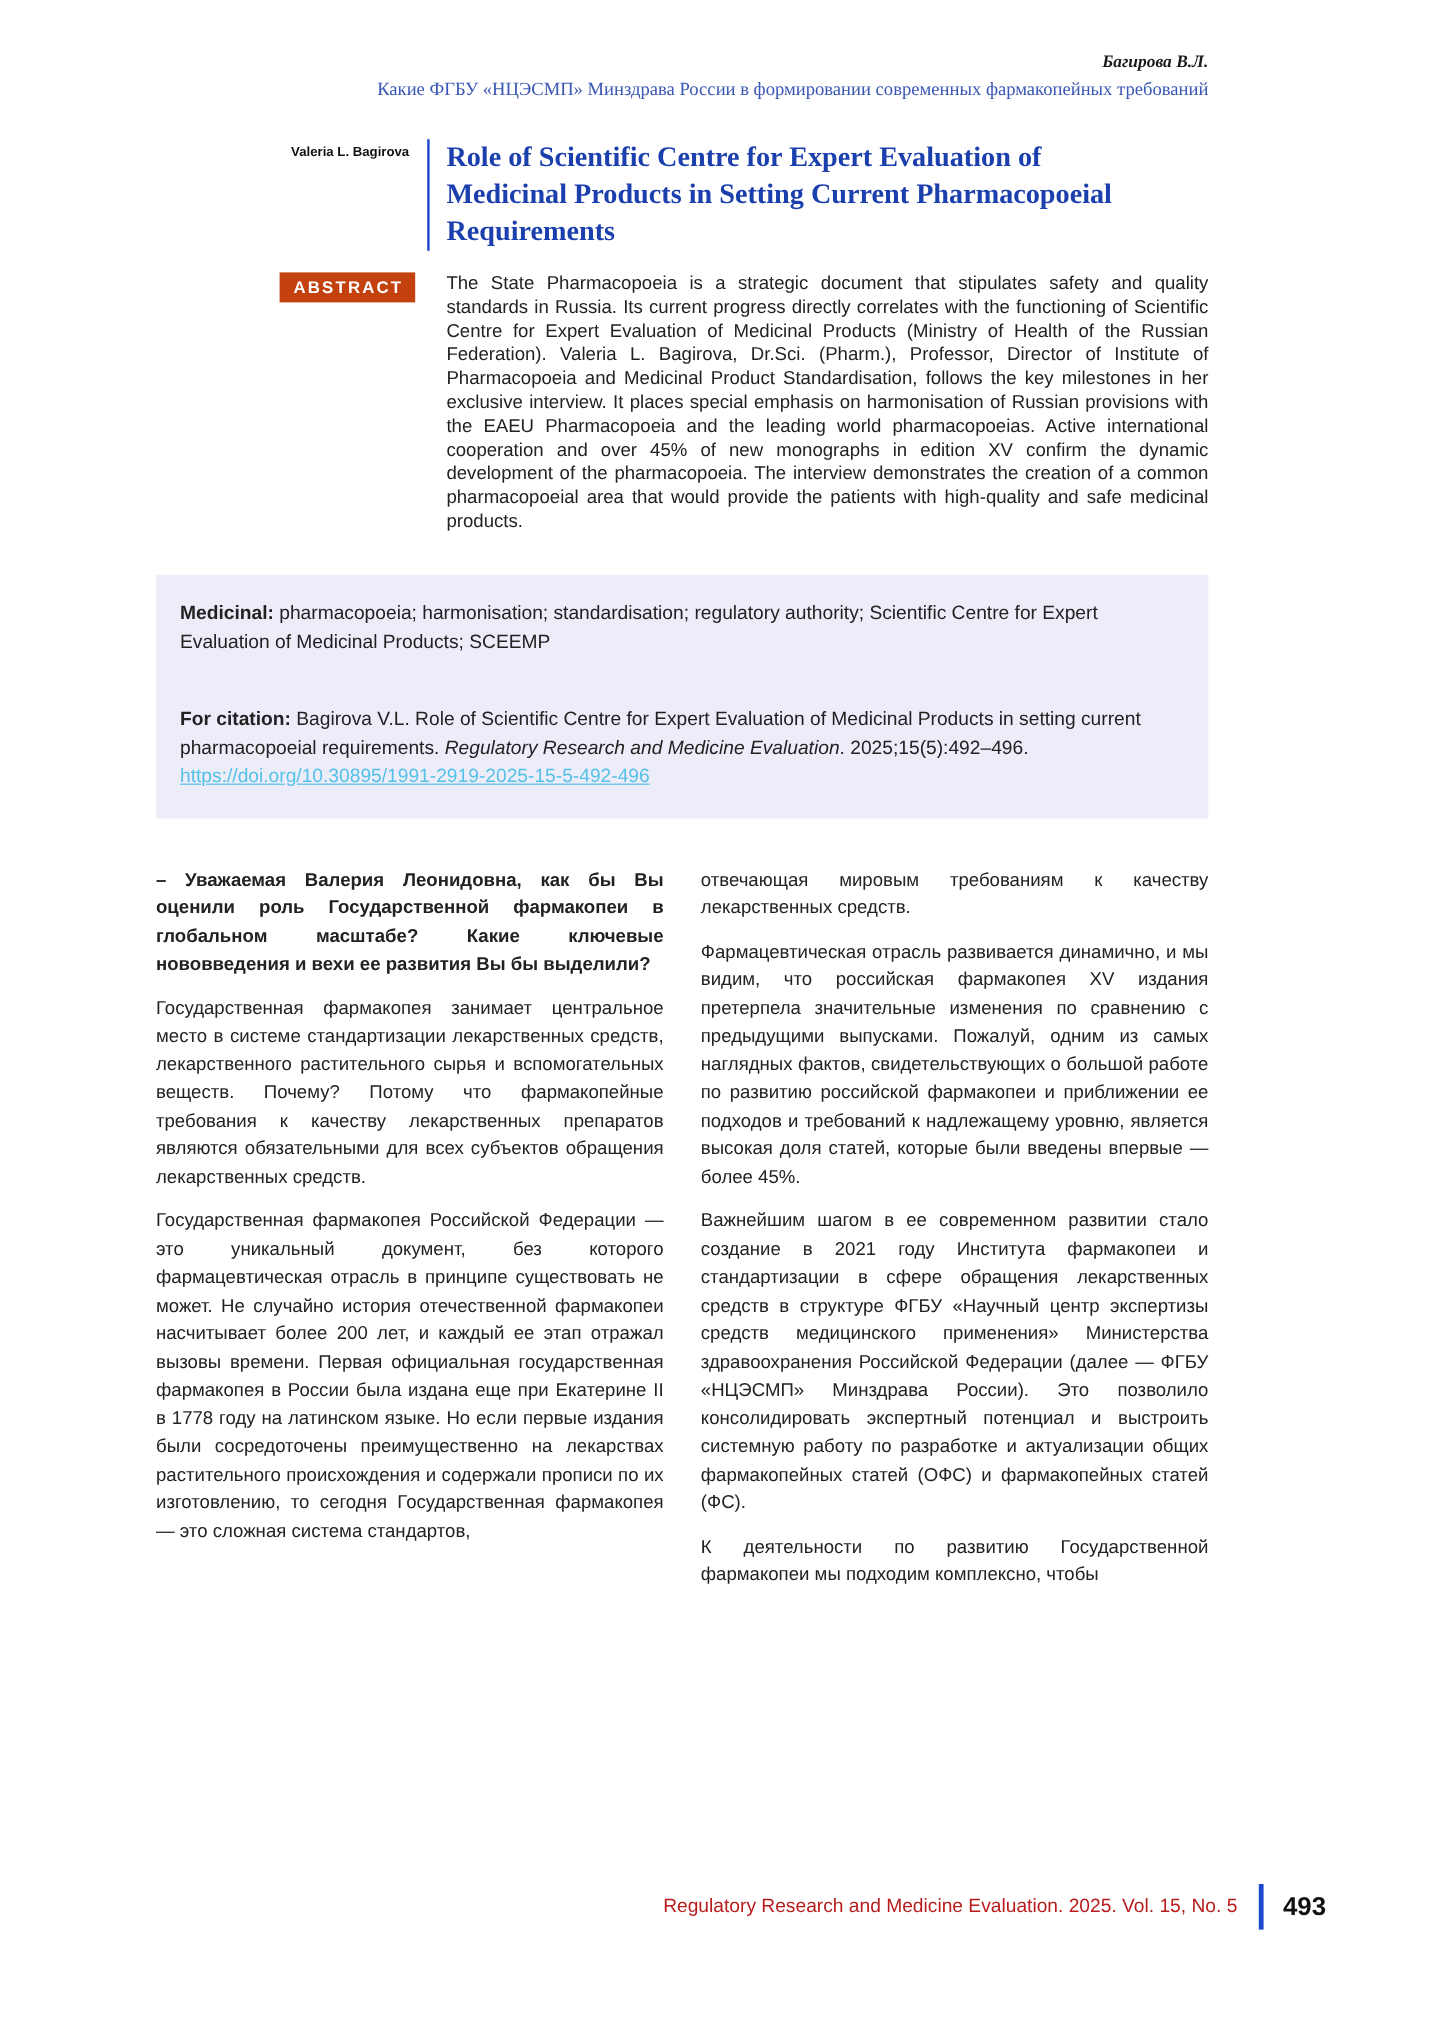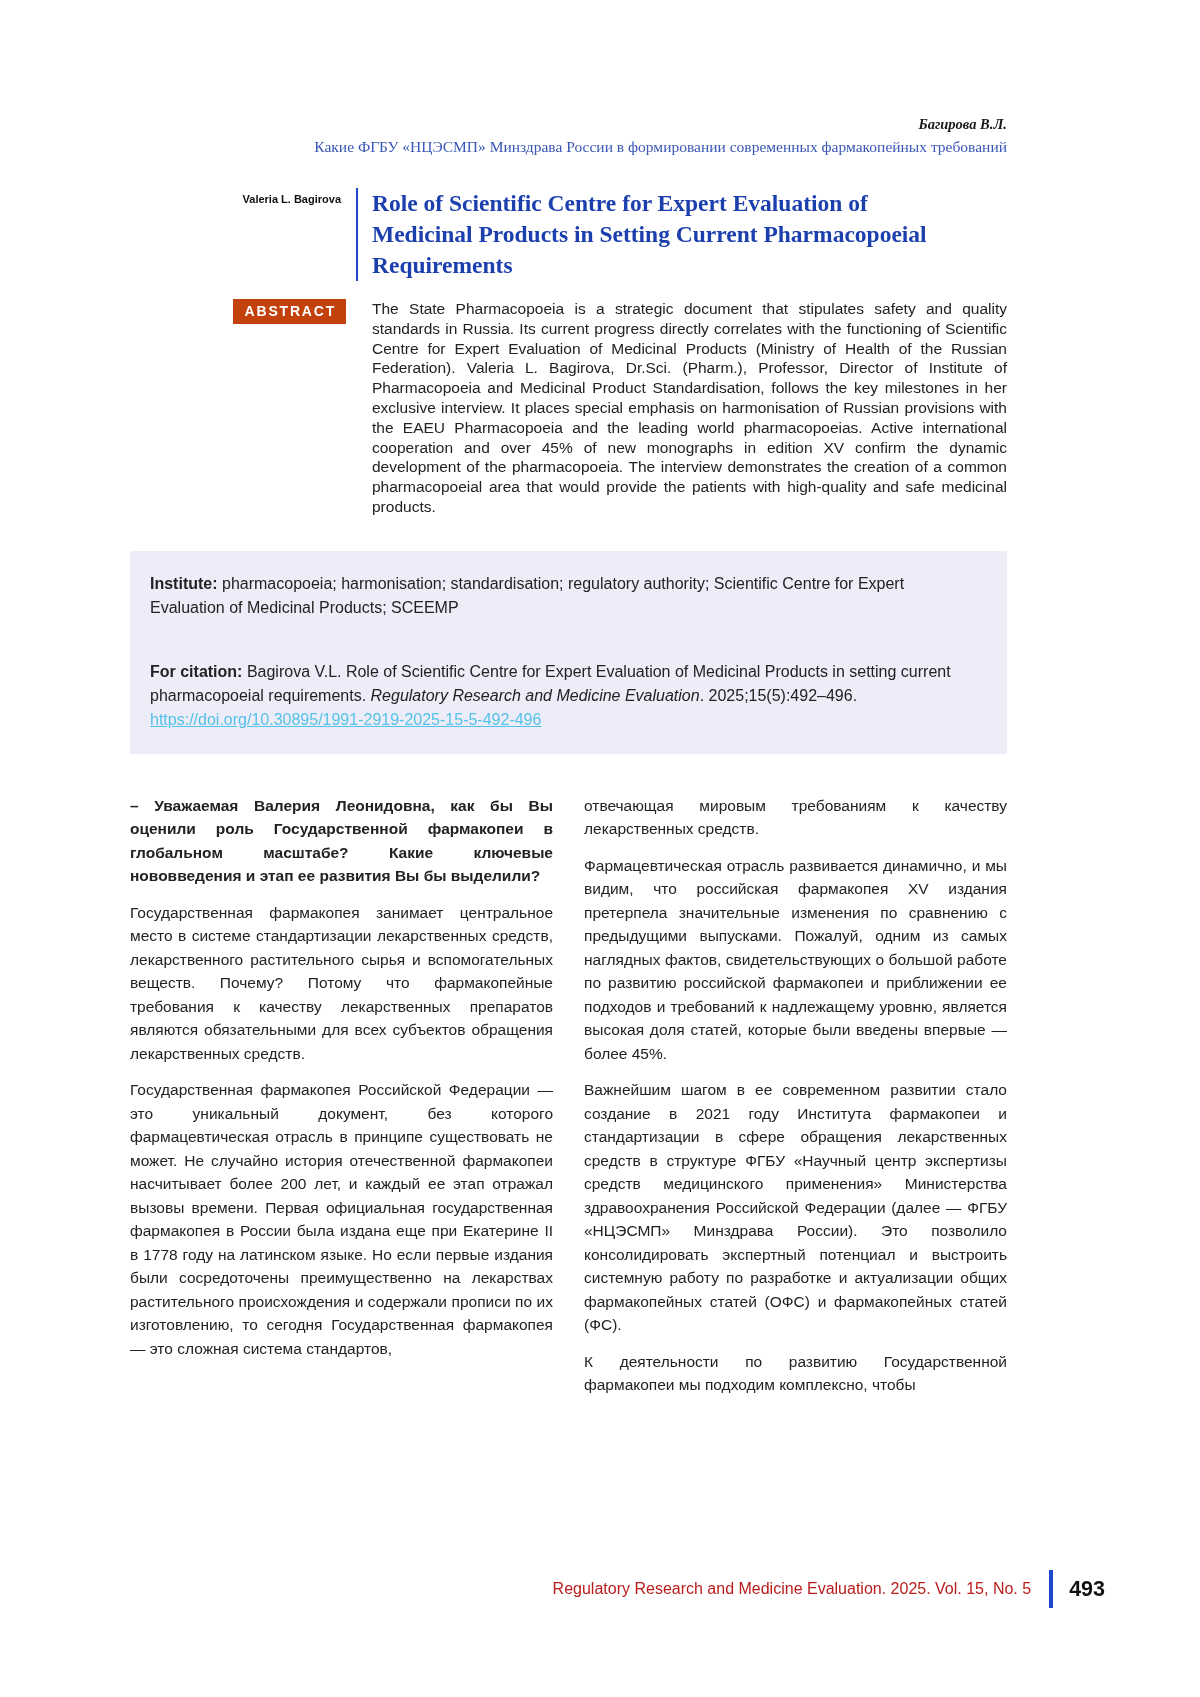--- a/index.html
+++ b/index.html
@@ -6,21 +6,21 @@
   html,body { background:#ffffff; }
   .page {
     position:relative;
     width:1200px; height:1697px;
     margin:0 auto;
     background:#ffffff;
     font-family:"Liberation Sans", sans-serif;
     color:#222222;
     overflow:hidden;
   }
-  .content { padding:116px 193px 0 130px; }
+  .content { padding:44px 193px 0 130px; }
 
   
   .running-head { text-align:right; }
   .rh-author {
     font-family:"Liberation Serif", serif;
     font-style:italic; font-weight:bold;
     font-size:14.5px; color:#1a1a1a;
   }
   .rh-title {
     margin-top:5px;
@@ -117,33 +117,33 @@
 
     <div class="abstract-section">
       <div class="abstract-label-col">
         <span class="abstract-badge">ABSTRACT</span>
       </div>
       <div class="abstract-text">The State Pharmacopoeia is a strategic document that stipulates safety and quality standards in Russia. Its current progress directly correlates with the functioning of Scientific Centre for Expert Evaluation of Medicinal Products (Ministry of Health of the Russian Federation). Valeria L. Bagirova, Dr.Sci. (Pharm.), Professor, Director of Institute of Pharmacopoeia and Medicinal Product Standardisation, follows the key milestones in her exclusive interview. It places special emphasis on harmonisation of Russian provisions with the EAEU Pharmacopoeia and the leading world pharmacopoeias. Active international cooperation and over 45% of new monographs in edition XV confirm the dynamic development of the pharmacopoeia. The interview demonstrates the creation of a common pharmacopoeial area that would provide the patients with high-quality and safe medicinal products.</div>
     </div>
 
     <div class="meta-box">
       <div class="keywords-para">
-        <span class="label">Institute:</span><span> pharmacopoeia; harmonisation; standardisation; regulatory authority; Scientific Centre for Expert Evaluation of Medicinal Products; SCEEMP</span>
+        <span class="label">Medicinal:</span><span> pharmacopoeia; harmonisation; standardisation; regulatory authority; Scientific Centre for Expert Evaluation of Medicinal Products; SCEEMP</span>
       </div>
       <div class="citation-para">
         <span class="label">For citation:</span><span> Bagirova V.L. Role of Scientific Centre for Expert Evaluation of Medicinal Products in setting current pharmacopoeial requirements. </span><span class="journal-italic">Regulatory Research and Medicine Evaluation</span><span>. 2025;15(5):492–496.</span>
         <div>
           <a href="#" class="doi-link">https://doi.org/10.30895/1991-2919-2025-15-5-492-496</a>
         </div>
       </div>
     </div>
 
     <div class="columns">
       <div class="col">
-        <div class="para question">– Уважаемая Валерия Леонидовна, как бы Вы оценили роль Государственной фармакопеи в глобальном масштабе? Какие ключевые нововведения и этап ее развития Вы бы выделили?</div>
+        <div class="para question">– Уважаемая Валерия Леонидовна, как бы Вы оценили роль Государственной фармакопеи в глобальном масштабе? Какие ключевые нововведения и вехи ее развития Вы бы выделили?</div>
         <div class="para">Государственная фармакопея занимает центральное место в системе стандартизации лекарственных средств, лекарственного растительного сырья и вспомогательных веществ. Почему? Потому что фармакопейные требования к качеству лекарственных препаратов являются обязательными для всех субъектов обращения лекарственных средств.</div>
         <div class="para">Государственная фармакопея Российской Федерации — это уникальный документ, без которого фармацевтическая отрасль в принципе существовать не может. Не случайно история отечественной фармакопеи насчитывает более 200 лет, и каждый ее этап отражал вызовы времени. Первая официальная государственная фармакопея в России была издана еще при Екатерине II в 1778 году на латинском языке. Но если первые издания были сосредоточены преимущественно на лекарствах растительного происхождения и содержали прописи по их изготовлению, то сегодня Государственная фармакопея — это сложная система стандартов,</div>
       </div>
       <div class="col">
         <div class="para">отвечающая мировым требованиям к качеству лекарственных средств.</div>
         <div class="para">Фармацевтическая отрасль развивается динамично, и мы видим, что российская фармакопея XV издания претерпела значительные изменения по сравнению с предыдущими выпусками. Пожалуй, одним из самых наглядных фактов, свидетельствующих о большой работе по развитию российской фармакопеи и приближении ее подходов и требований к надлежащему уровню, является высокая доля статей, которые были введены впервые — более 45%.</div>
         <div class="para">Важнейшим шагом в ее современном развитии стало создание в 2021 году Института фармакопеи и стандартизации в сфере обращения лекарственных средств в структуре ФГБУ «Научный центр экспертизы средств медицинского применения» Министерства здравоохранения Российской Федерации (далее — ФГБУ «НЦЭСМП» Минздрава России). Это позволило консолидировать экспертный потенциал и выстроить системную работу по разработке и актуализации общих фармакопейных статей (ОФС) и фармакопейных статей (ФС).</div>
         <div class="para">К деятельности по развитию Государственной фармакопеи мы подходим комплексно, чтобы</div>
       </div>
     </div>

